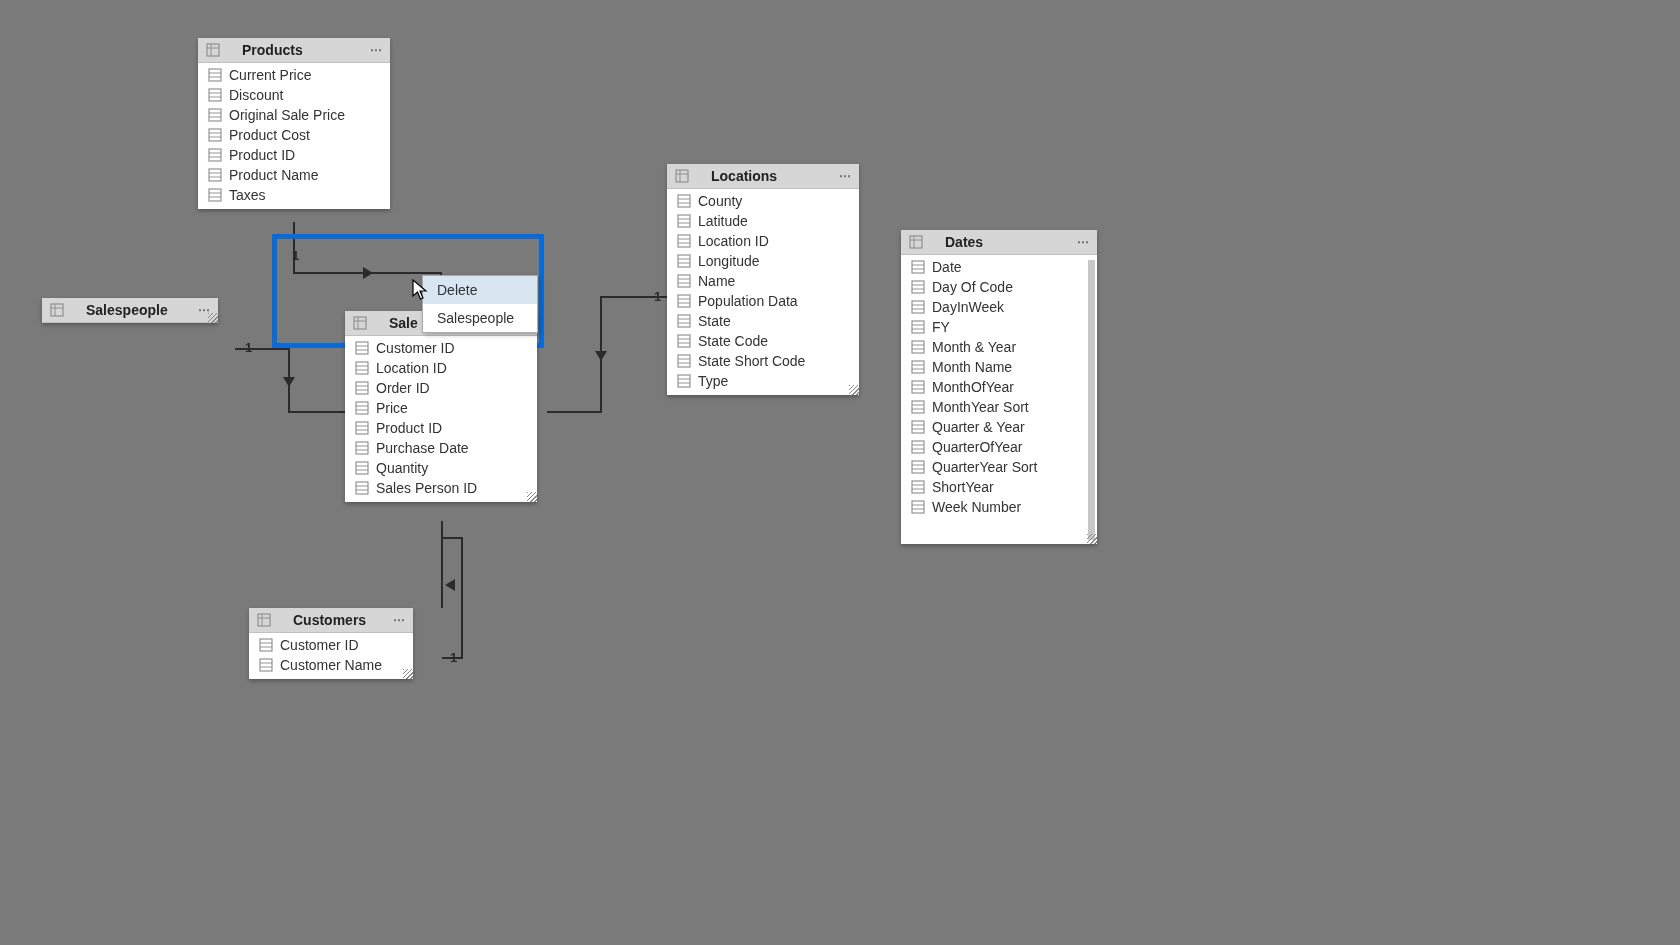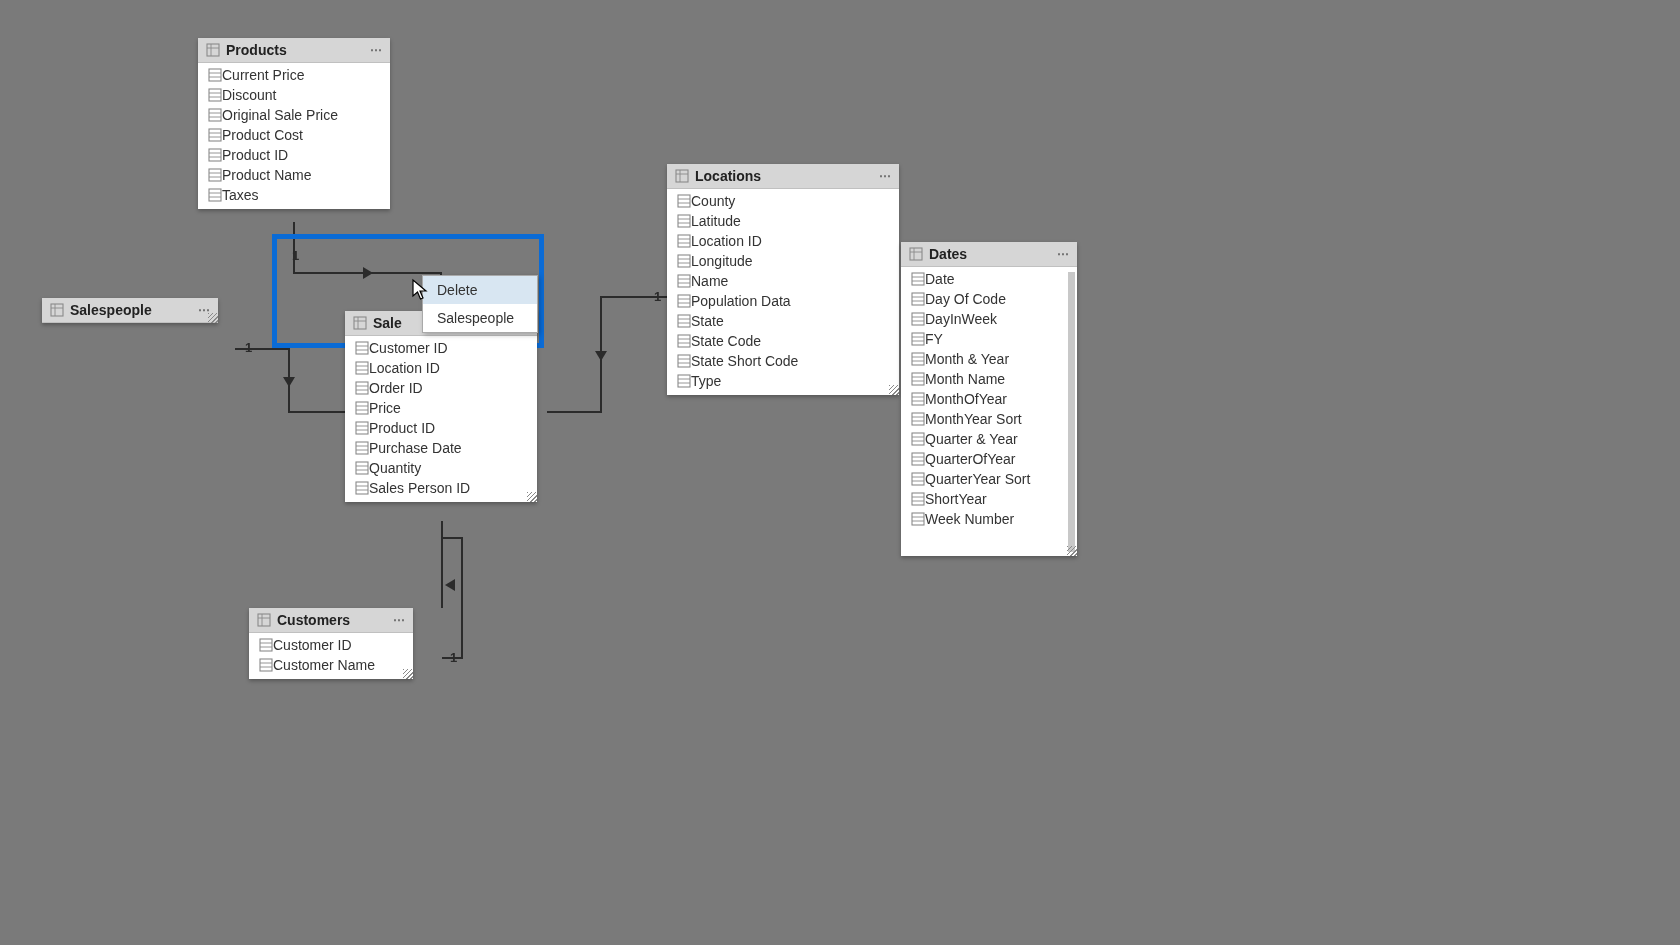--- a/index.html
+++ b/index.html
@@ -1,21 +1,21 @@
 <!DOCTYPE html>
 <html><head>
 <meta charset="utf-8">
 <style>
   html,body{margin:0;padding:0;width:1680px;height:945px;background:#7a7a7a;font-family:"Segoe UI",Arial,sans-serif;font-size:14px;color:#333;overflow:hidden;}
   .canvas{position:absolute;inset:0;}
   svg.wires{position:absolute;inset:0;pointer-events:none;}
   .tbl{position:absolute;background:#fff;box-shadow:0 2px 4px rgba(0,0,0,.3);}
-  .hdr{background:#d6d6d6;padding:4px 6px 4px 8px;font-weight:600;color:#222;display:flex;align-items:center;gap:6px;border-bottom:1px solid #c0c0c0;}
+  .hdr{background:#d6d6d6;padding:4px 6px 4px 8px;font-weight:600;color:#222;display:flex;align-items:center;gap:22px;border-bottom:1px solid #c0c0c0;}
   .hdr .dots{margin-left:auto;color:#666;letter-spacing:2px;font-size:12px;line-height:1;}
-  .field{display:flex;align-items:center;padding:2px 8px 2px 10px;color:#333;}
+  .field{display:flex;align-items:center;gap:7px;padding:2px 8px 2px 10px;color:#333;}
   .ico{width:14px;height:14px;flex:0 0 14px;}
   .ico rect{fill:none;stroke:#8a8a8a;stroke-width:1.1;}
   .ico line{stroke:#8a8a8a;stroke-width:0.9;}
   .fields{padding:2px 0 4px;}
   .scroll{overflow:hidden;}
   .sbar{position:absolute;right:2px;top:30px;bottom:4px;width:7px;background:#c8c8c8;}
   .ctx{position:absolute;background:#fff;border:1px solid #a9a9a9;box-shadow:2px 2px 5px rgba(0,0,0,.25);margin-left:11px;}
   .ctx-item{padding:6px 18px 6px 14px;cursor:default;}
   .ctx-item.hl{background:#d8e6f2;}
   .hilite{position:absolute;border:5px solid #0a6bd6;pointer-events:none;}
@@ -245,21 +245,21 @@
             <rect x="1" y="1" width="12" height="12"></rect>
             <line x1="1" y1="5" x2="13" y2="5"></line>
             <line x1="1" y1="9" x2="13" y2="9"></line>
           </svg>
           <span>Customer Name</span>
         </div>
       </div>
     <div class="resize"></div>
   </div>
 
-  <div class="tbl" style="left:667px;top:164px;width:232px">
+  <div class="tbl" style="left:667px;top:164px;width:192px">
     <div class="hdr">
       <svg class="ico" viewBox="0 0 14 14">
           <rect x="1" y="1" width="12" height="12"></rect>
           <line x1="1" y1="5" x2="13" y2="5"></line>
           <line x1="5" y1="1" x2="5" y2="13"></line>
         </svg>
       <span>Locations</span>
       <span class="dots">⋯</span>
     </div>
     <div class="fields" id="flds-locations">
@@ -340,21 +340,21 @@
             <rect x="1" y="1" width="12" height="12"></rect>
             <line x1="1" y1="5" x2="13" y2="5"></line>
             <line x1="1" y1="9" x2="13" y2="9"></line>
           </svg>
           <span>Type</span>
         </div>
       </div>
     <div class="resize"></div>
   </div>
 
-  <div class="tbl" style="left:901px;top:242px;width:176px;height:314px">
+  <div class="tbl" style="left:901px;top:230px;width:196px;height:314px">
     <div class="hdr">
       <svg class="ico" viewBox="0 0 14 14">
           <rect x="1" y="1" width="12" height="12"></rect>
           <line x1="1" y1="5" x2="13" y2="5"></line>
           <line x1="5" y1="1" x2="5" y2="13"></line>
         </svg>
       <span>Dates</span>
       <span class="dots">⋯</span>
     </div>
     <div class="fields scroll" style="height:282px" id="flds-dates">

